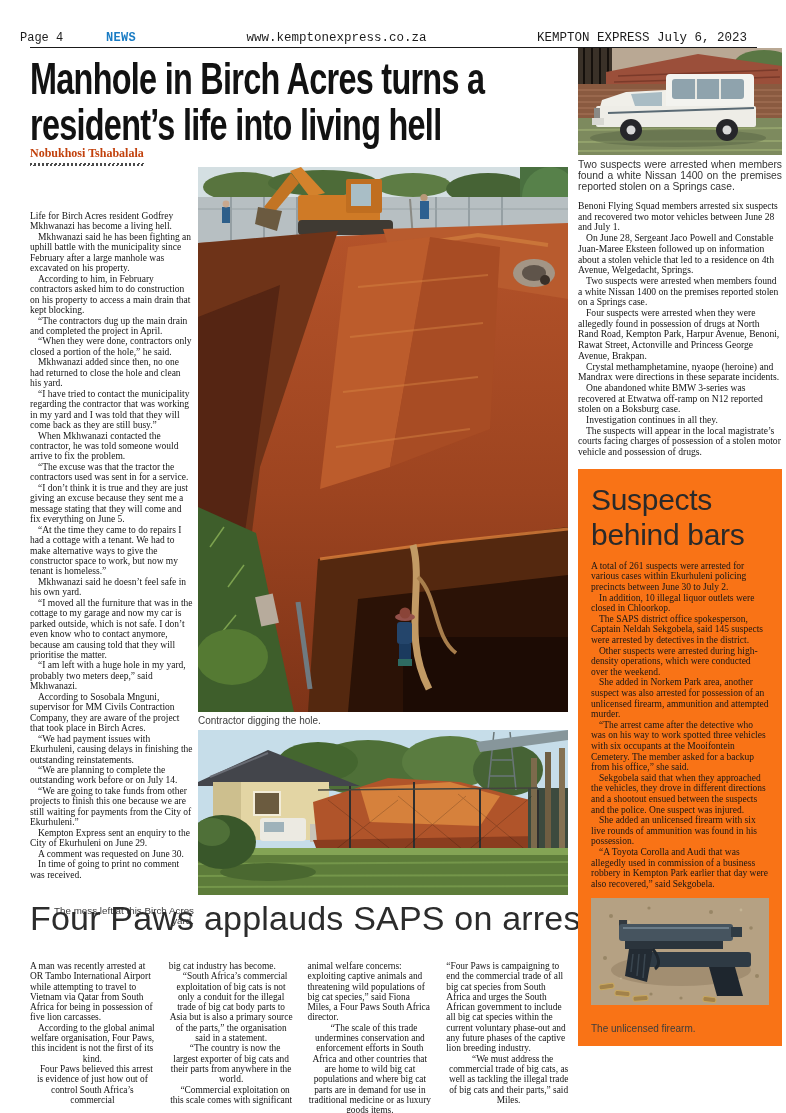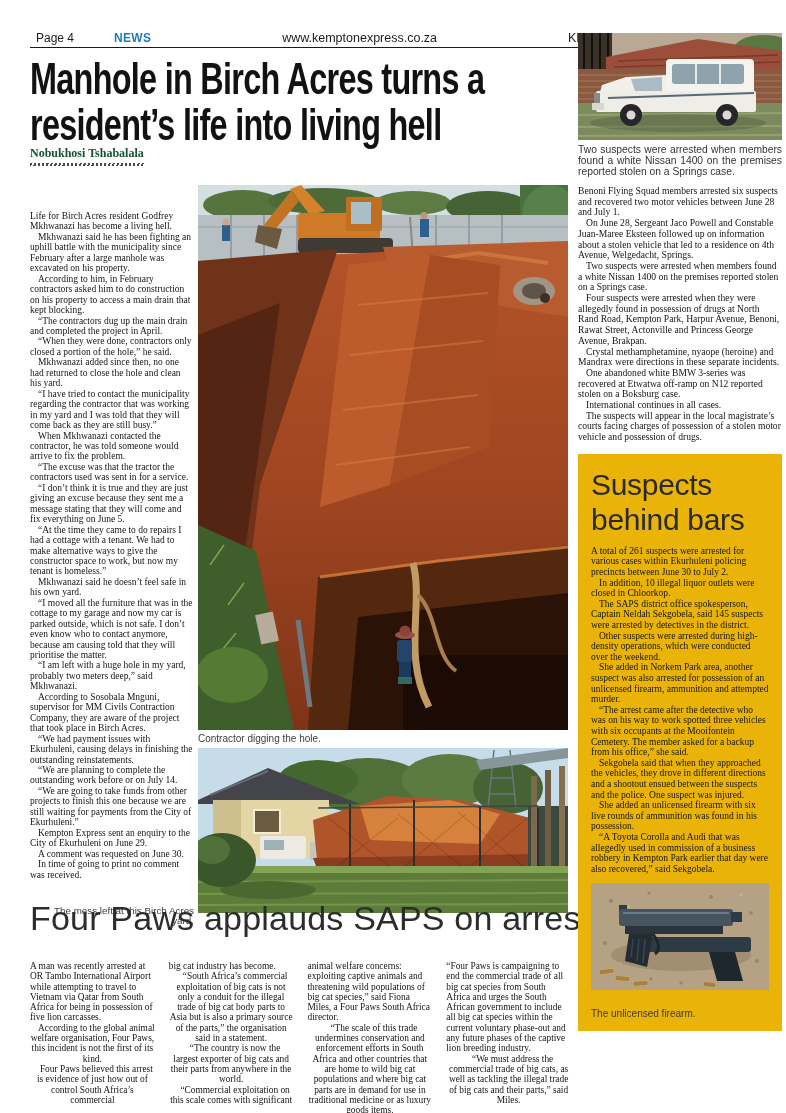--- a/index.html
+++ b/index.html
@@ -1,62 +1,62 @@
 <!DOCTYPE html>
 <html><head>
 <meta charset="utf-8">
 <style>
   * { margin:0; padding:0; box-sizing:border-box; }
   body { background:#ffffff; }
   .page { position:relative; width:786px; height:1113px; background:#fff; overflow:hidden;
           font-family:"Liberation Serif", serif; color:#161616; }
 
   
-  .hdr { position:absolute; top:31px; left:36px; width:727px; display:flex; align-items:baseline;
-         font-family:Liberation Sans, sans-serif; font-size:12px; color:#1c1c1c; }
+  .hdr { position:absolute; top:31px; left:20px; width:727px; display:flex; align-items:baseline;
+         font-family:Liberation Mono, monospace; font-size:12px; color:#1c1c1c;gap:8px; }
   .hdr .pagenum { width:78px; }
   .hdr .news { font-weight:bold; color:#1a7cc4; letter-spacing:.3px; }
   .hdr .url { flex:1; text-align:center; font-size:12.5px; }
   .hdr .mast { text-align:right; font-size:12.5px; }
   .rule { position:absolute; top:47px; left:30px; width:727px; height:1px; background:#1a1a1a; }
 
   
   .main-hl { position:absolute; top:56px; left:30px; width:545px;
              font-family:"Liberation Sans", sans-serif; font-weight:bold; color:#121212; }
   .main-hl .hl-line { display:block; white-space:nowrap; font-size:45px; line-height:46px;
              letter-spacing:-1px; transform:scaleX(.72); transform-origin:left; }
   .byline { position:absolute; top:146px; left:30px; font-family:"Liberation Serif", serif;
-            font-size:12px; font-weight:bold; color:#14532d; padding-bottom:3px; }
+            font-size:12px; font-weight:bold; color:#c2410c; padding-bottom:3px; }
   .byline::after { content:""; display:block; margin-top:2px; height:3px;
             background:repeating-linear-gradient(105deg,#4a4a4a 0 2px,transparent 2px 4px); }
 
   
   .text-col { position:absolute; top:170px; left:30px; width:164px; height:730px; overflow:hidden;
               font-size:9.5px; line-height:10.45px; color:#141414;margin-top:41px; }
   .text-col p, .rc-body p, .box-body p, .fp-col p { margin:0; }
   .text-col p + p { text-indent:8px; }
   .mess-cap { margin-top:26px; text-align:right; font-family:"Liberation Sans", sans-serif;
               font-size:9.8px; color:#3a3a3a; }
 
-  .photo-col { position:absolute; top:185px; left:198px; width:419px; }
+  .photo-col { position:absolute; top:167px; left:198px; width:419px; }
   .photo-frame { display:block; }
   .photo-caption { font-family:"Liberation Sans", sans-serif; font-size:10px; color:#3d3d3d;
                    margin:3px 0 4px 0; }
 
   
-  .right-col { position:absolute; top:33px; left:578px; width:204px; }
+  .right-col { position:absolute; top:48px; left:578px; width:204px; }
   .rc-photo { display:block; }
   .rc-cap { font-family:"Liberation Sans", sans-serif; font-size:10.3px; line-height:11px;
             color:#333; text-align:justify; margin-top:4px; }
   .rc-hl { font-family:"Liberation Sans", sans-serif; font-weight:400; font-size:34px;
            line-height:37px; color:#262626; letter-spacing:-.5px; margin-top:8px; }
   .rc-body { margin-top:9px; font-size:9.6px; line-height:10.7px; color:#141414; }
   .rc-body p + p { text-indent:8px; }
 
-  .gray-box { margin-top:11px; background:#eab308; padding:13px 13px 12px 13px; }
+  .gray-box { margin-top:11px; background:#f97316; padding:13px 13px 12px 13px; }
   .box-hl { font-family:"Liberation Sans", sans-serif; font-weight:400; font-size:30px;
             line-height:35px; color:#2a2a2a; letter-spacing:-.3px; }
   .box-body { margin-top:9px; font-size:9.5px; line-height:10.6px; color:#161616; }
   .box-body p + p { text-indent:8px; }
   .box-photo { display:block; margin-top:9px; }
   .box-cap { font-family:"Liberation Sans", sans-serif; font-size:10px; color:#3d3d3d; margin-top:18px; }
 
   
   .fp { position:absolute; top:899px; left:30px; width:541px; }
   .fp-hl { font-family:"Liberation Sans", sans-serif; font-weight:400; font-size:34px;
@@ -319,21 +319,21 @@
         <circle cx="149" cy="82" r="4.5" fill="#d9d9d9"></circle>
     </svg>
     <div class="rc-cap">Two suspects were arrested when members found a white Nissan 1400 on the premises reported stolen on a Springs case.</div>
     <div class="rc-body">
         <p>Benoni Flying Squad members arrested six suspects and recovered two motor vehicles between June 28 and July 1.</p>
         <p>On June 28, Sergeant Jaco Powell and Constable Juan-Maree Eksteen followed up on information about a stolen vehicle that led to a residence on 4th Avenue, Welgedacht, Springs.</p>
         <p>Two suspects were arrested when members found a white Nissan 1400 on the premises reported stolen on a Springs case.</p>
         <p>Four suspects were arrested when they were allegedly found in possession of drugs at North Rand Road, Kempton Park, Harpur Avenue, Benoni, Rawat Street, Actonville and Princess George Avenue, Brakpan.</p>
         <p>Crystal methamphetamine, nyaope (heroine) and Mandrax were directions in these separate incidents.</p>
         <p>One abandoned white BMW 3-series was recovered at Etwatwa off-ramp on N12 reported stolen on a Boksburg case.</p>
-        <p>International continues in all cases.</p>
+        <p>Investigation continues in all they.</p>
         <p>The suspects will appear in the local magistrate’s courts facing charges of possession of a stolen motor vehicle and possession of drugs.</p>
       </div>
 
     <div class="gray-box">
       <h2 class="box-hl">Suspects behind bars</h2>
       <div class="box-body">
           <p>A total of 261 suspects were arrested for various cases within Ekurhuleni policing precincts between June 30 to July 2.</p>
           <p>In addition, 10 illegal liquor outlets were closed in Chloorkop.</p>
           <p>The SAPS district office spokesperson, Captain Neldah Sekgobela, said 145 suspects were arrested by detectives in the district.</p>
           <p>Other suspects were arrested during high-density operations, which were conducted over the weekend.</p>

